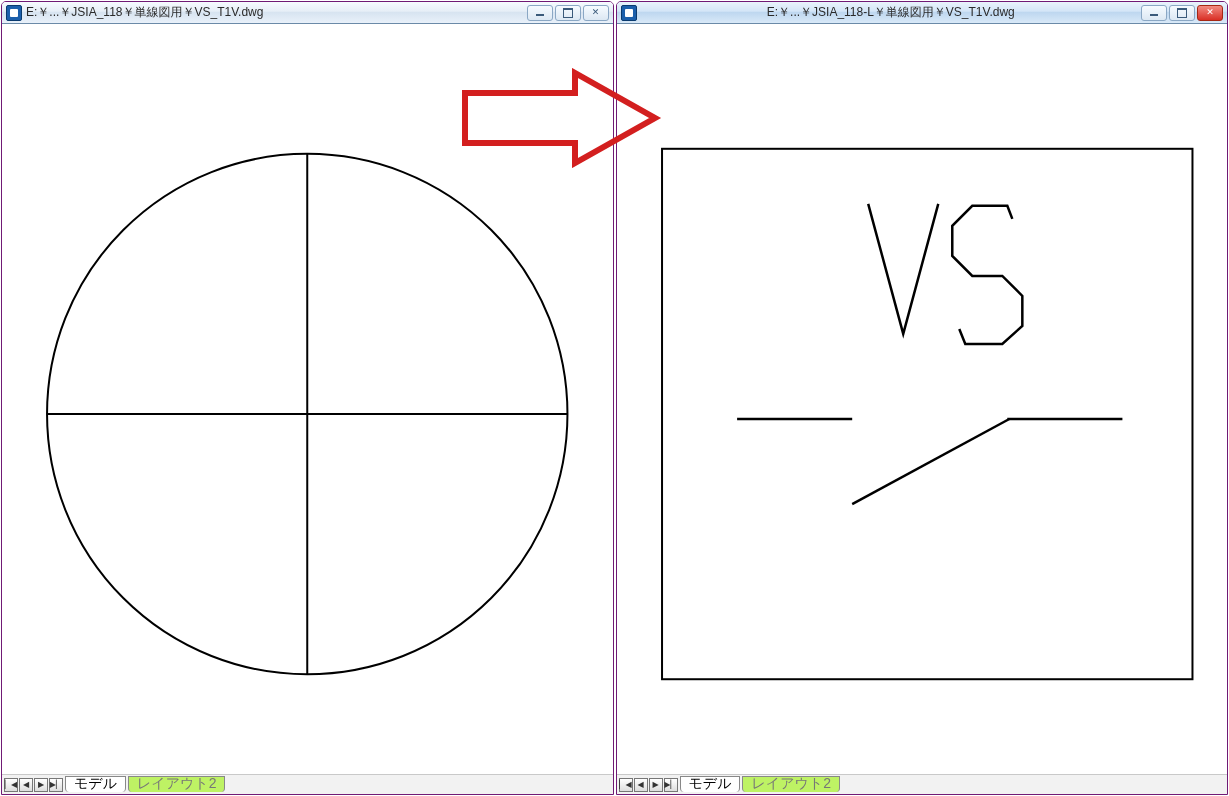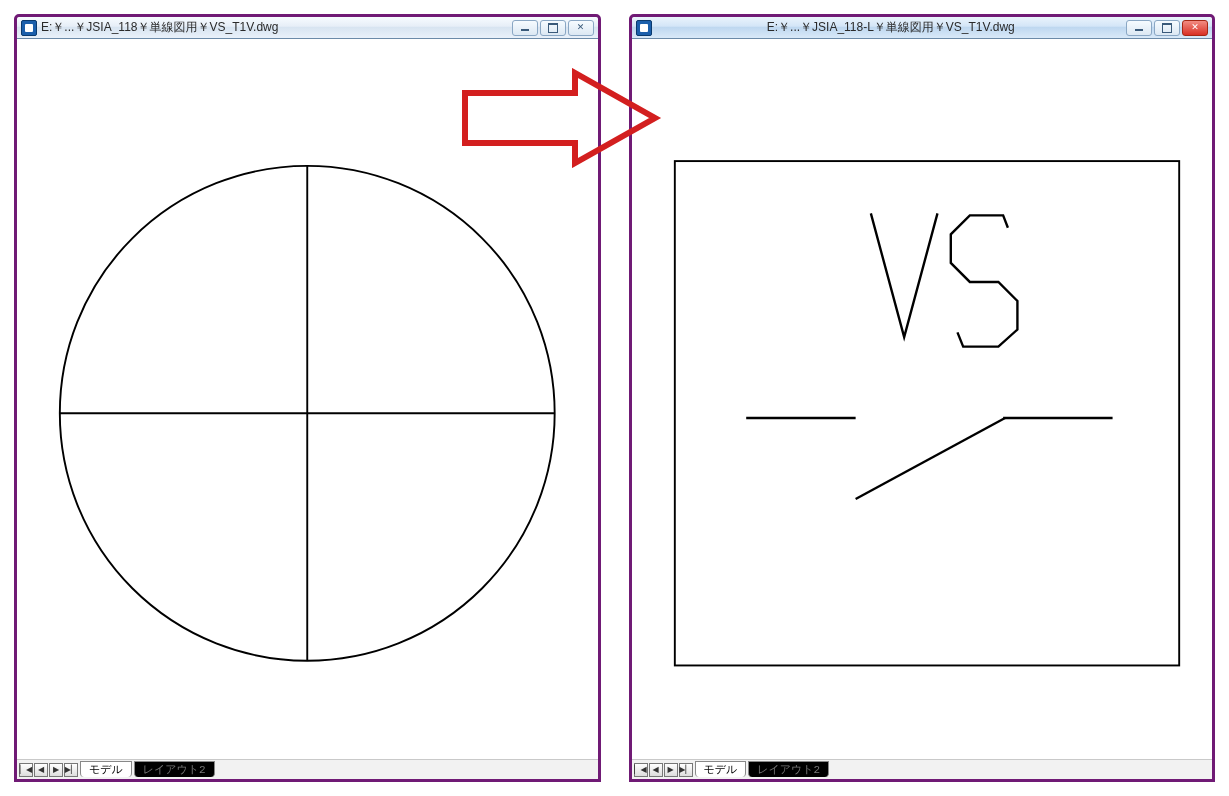--- a/index.html
+++ b/index.html
@@ -15,26 +15,26 @@
     position: relative;
   }
   .workspace {
     display: flex;
     width: 100%;
     height: 100%;
     position: relative;
   }
   .doc-window {
     flex: 1;
-    border: 3px solid #701a75;
+    border: 1px solid #701a75;
     border-radius: 5px 5px 0 0;
     background: #fff;
     display: flex;
     flex-direction: column;
-    margin: 14px;
+    margin: 1px;
     position: relative;
   }
   .titlebar {
     height: 22px;
     background: linear-gradient(to bottom,#f7fbff 0%, #e6eef7 45%, #d6e3f0 46%, #e9f1fa 100%);
     border-bottom: 1px solid #6b8aa8;
     display: flex;
     align-items: center;
     padding: 0 4px;
     border-radius: 4px 4px 0 0;
@@ -128,30 +128,29 @@
     font-size:8px; line-height:1;
     color:#333;
   }
   .tab {
     height:16px;
     padding:3px 8px;
     border:1px solid #888;
     border-bottom:none;
     background:#fff;
     margin:0 1px;
-    font-size:11px;
+    font-size:14px;
     display:flex;align-items:center;
     border-radius: 0 0 4px 4px;
     position:relative;
     top:-1px;
   }
   .tab.inactive {
-    background:#000000;
+    background:#bef264;
     color:#777;
-    font-family:Liberation Mono, monospace;
   }
   
   .arrow-overlay {
     position:absolute;
     left: 455px;
     top: 68px;
     pointer-events:none;
   }
 </style>
 </head>

